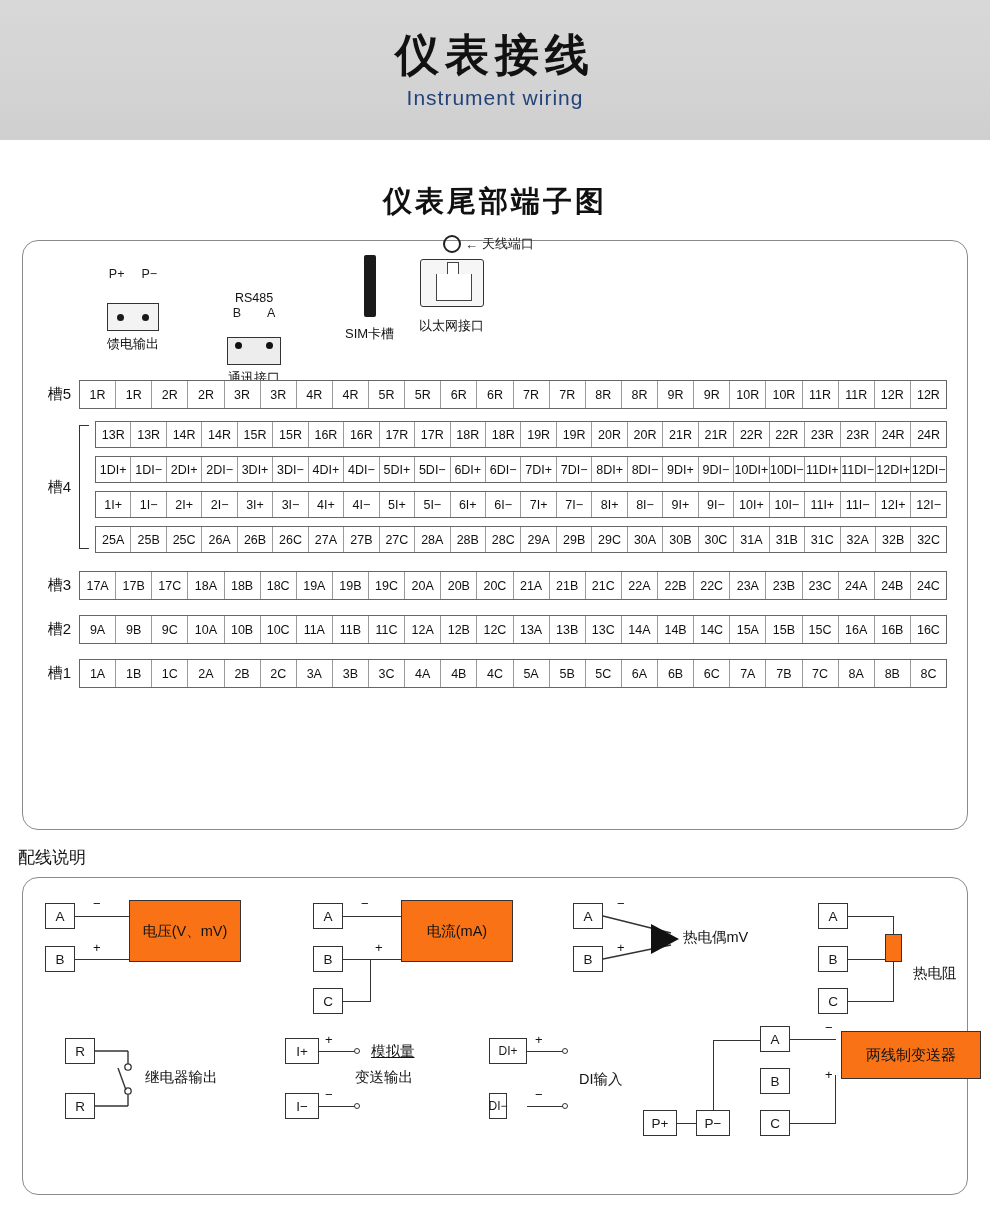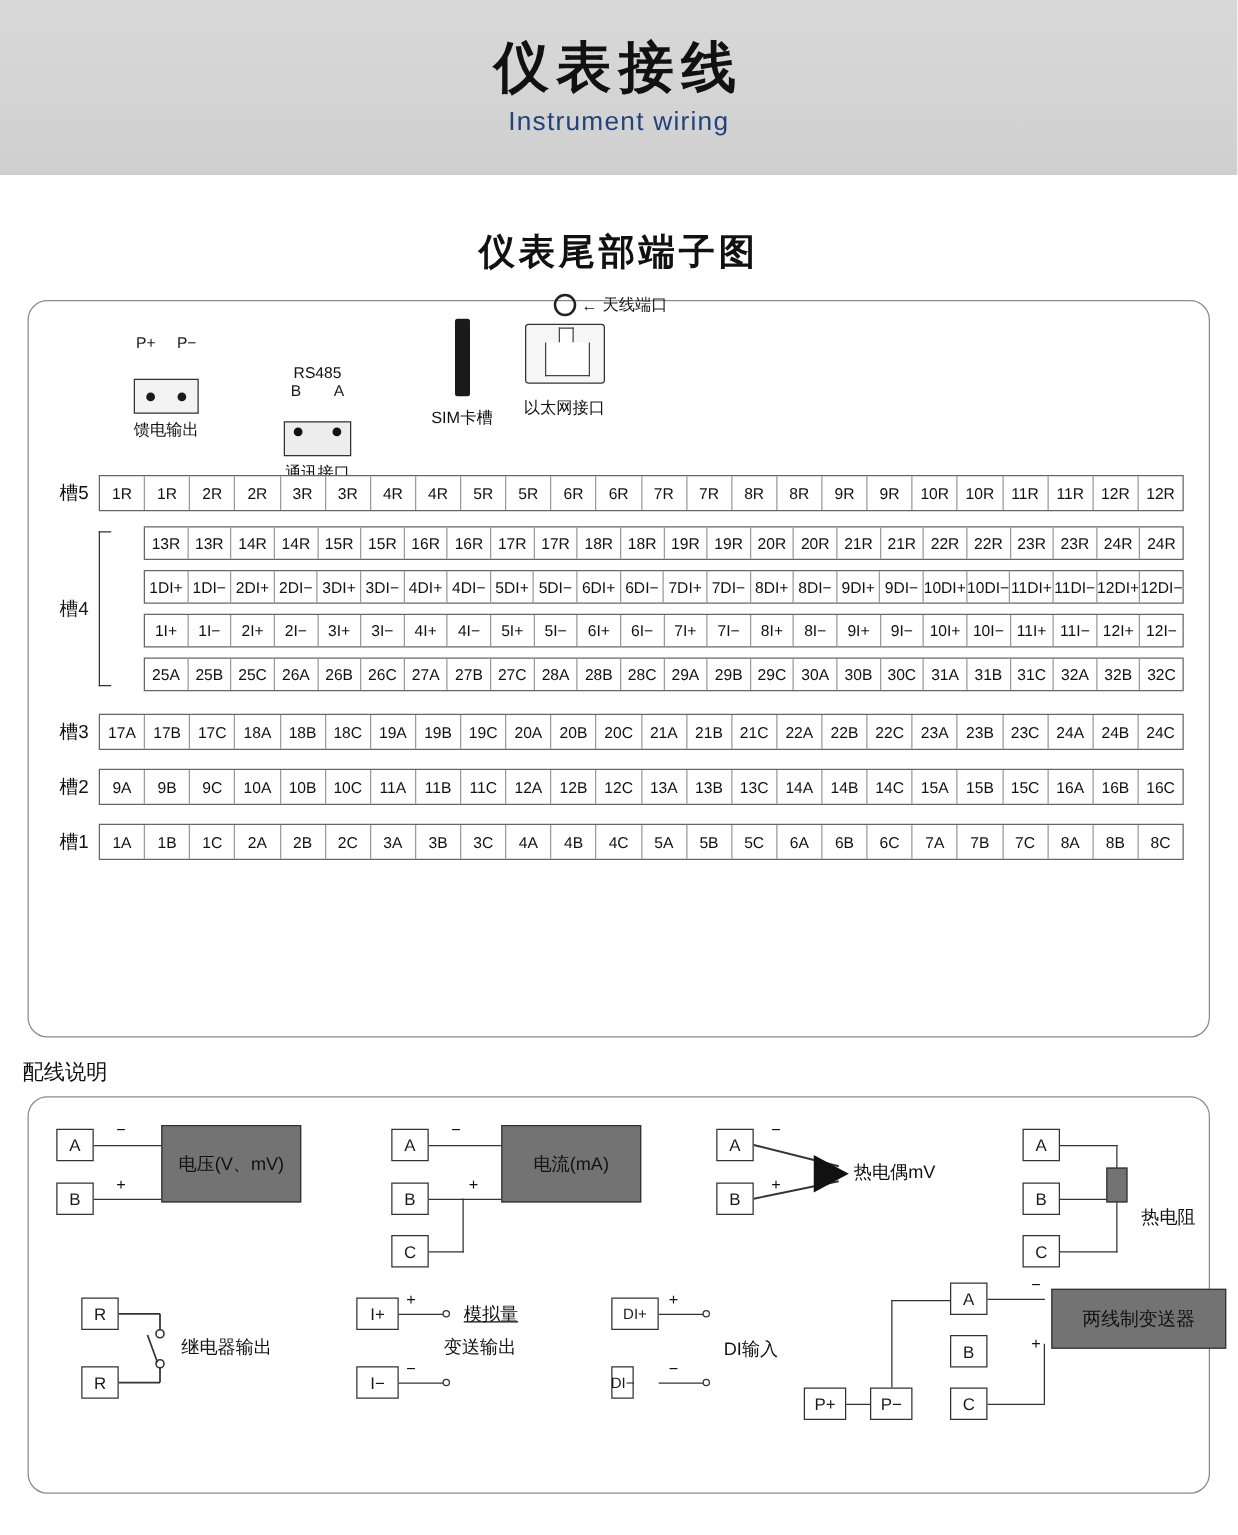--- a/index.html
+++ b/index.html
@@ -209,21 +209,21 @@
     padding-right: 8px; font-size: 15px;
   }
   .slot4-bracket {
     width: 10px; flex: none;
     border-left: 1.6px solid #333;
     border-top: 1.6px solid #333;
     border-bottom: 1.6px solid #333;
     margin: 4px 6px 4px 0;
   }
   .slot4-rows { flex: 1; }
-  .slot4-rows .strip { margin-right: 20px; margin-left: 20px; }
+  .slot4-rows .strip { margin-right: 20px; }
 
   
   .wiring-title {
     margin: 16px 0 8px 18px;
     font-size: 17px;
     color: #111;
   }
   .wiring-panel {
     position: relative;
     margin: 0 22px 20px 22px;
@@ -234,21 +234,21 @@
   }
   .term {
     width: 30px; height: 26px;
     border: 1.4px solid #333;
     display: flex; align-items: center; justify-content: center;
     font-size: 13.5px; background: #fff;
     position: absolute;
   }
   .box {
     border: 1.4px solid #333;
-    background: #737373;
+    background: #f97316;
     display: flex; align-items: center; justify-content: center;
     font-size: 14.5px;
     position: absolute;
     color: #111;
   }
   .lbl {
     position: absolute;
     font-size: 14.5px;
     color: #111;
     white-space: nowrap;

